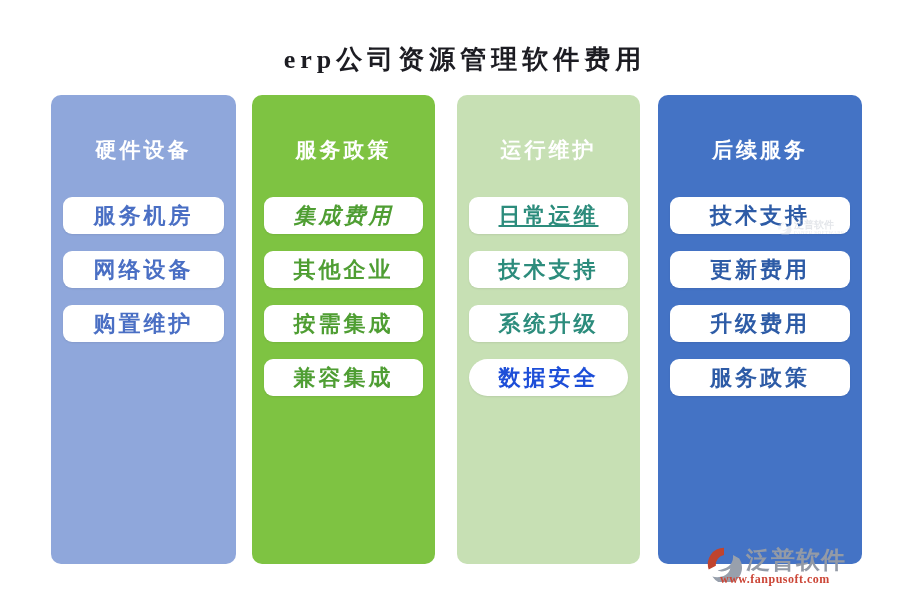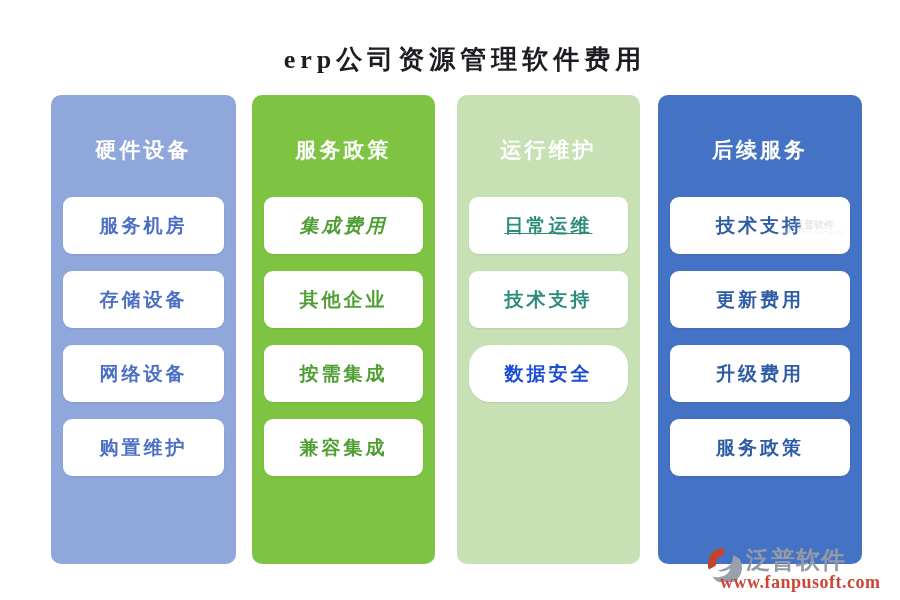--- a/index.html
+++ b/index.html
@@ -19,36 +19,36 @@
   .col-0{left:51px;width:185px;}
   .col-1{left:252px;width:183px;}
   .col-2{left:457px;width:183px;}
   .col-3{left:658px;width:204px;}
   .col-header{
     height:102px;display:flex;align-items:center;justify-content:center;
     padding-top:8px;box-sizing:border-box;
     color:#ffffff;font-size:21px;font-weight:bold;letter-spacing:3px;
   }
   .item{
-    height:57px;margin:0 12px 17px 12px;background:#ffffff;border-radius:9px;
+    height:37px;margin:0 12px 17px 12px;background:#ffffff;border-radius:9px;
     display:flex;align-items:center;justify-content:center;
-    font-size:19px;font-weight:bold;letter-spacing:3px;
+    font-size:22px;font-weight:bold;letter-spacing:3px;
     box-shadow:0 1px 2px rgba(0,0,0,0.08);
   }
   
   .wm{
     position:absolute;right:6px;bottom:6px;width:150px;height:48px;
   }
   .wm-logo{position:absolute;left:-39px;top:0px;width:38px;height:36px;}
   .wm-brand{
     position:absolute;left:2px;top:-2px;font-size:24px;font-weight:bold;
     letter-spacing:1px;white-space:nowrap;
   }
   .wm-url{
-    position:absolute;left:-24px;top:26px;font-size:18px;font-weight:600;
+    position:absolute;left:-24px;top:26px;font-size:12px;font-weight:600;
     letter-spacing:0.5px;white-space:nowrap;
   }
   
   .wm-inner{
     position:absolute;left:777px;top:220px;opacity:0.33;display:flex;align-items:center;gap:2px;
     pointer-events:none;
   }
   .wm-inner .mini-logo{width:15px;height:14px;flex:0 0 auto;}
   .wm-inner .mini-text{display:flex;flex-direction:column;line-height:1;}
   .wm-inner .mini-brand{font-size:10px;font-weight:bold;color:#aeb6c2;white-space:nowrap;}
@@ -57,37 +57,37 @@
 </head>
 <body>
 
 <div class="canvas">
 
   <h1 class="title" style="color: rgb(28, 28, 34);">erp公司资源管理软件费用</h1>
 
   <div class="column col-0" style="background: rgb(143, 167, 219);">
     <div class="col-header">硬件设备</div>
     <div class="item" style="color: rgb(74, 111, 196);">服务机房</div>
-    <div class="item" style="color: rgb(74, 111, 196);">存储设备</div>
     <div class="item" style="color: rgb(74, 111, 196);">网络设备</div>
     <div class="item" style="color: rgb(74, 111, 196);">购置维护</div>
   </div>
 
   <div class="column col-1" style="background: rgb(126, 195, 66);">
     <div class="col-header">服务政策</div>
     <div class="item" style="color: rgb(79, 158, 51); font-style: italic;">集成费用</div>
     <div class="item" style="color: rgb(79, 158, 51);">其他企业</div>
     <div class="item" style="color: rgb(79, 158, 51); border-radius: 9px;">按需集成</div>
     <div class="item" style="color: rgb(79, 158, 51);">兼容集成</div>
   </div>
 
   <div class="column col-2" style="background: rgb(199, 224, 180);">
     <div class="col-header">运行维护</div>
     <div class="item" style="color: rgb(44, 140, 124); text-decoration: underline;">日常运维</div>
     <div class="item" style="color: rgb(44, 140, 124);">技术支持</div>
+    <div class="item" style="color: rgb(44, 140, 124);">系统升级</div>
     <div class="item" style="color: #1d4ed8; border-radius: 21px;">数据安全</div>
   </div>
 
   <div class="column col-3" style="background: rgb(68, 115, 197);">
     <div class="col-header">后续服务</div>
     <div class="item" style="color: rgb(45, 91, 166);">技术支持</div>
     <div class="item" style="color: rgb(45, 91, 166);">更新费用</div>
     <div class="item" style="color: rgb(45, 91, 166);">升级费用</div>
     <div class="item" style="color: rgb(45, 91, 166);">服务政策</div>
   </div>

